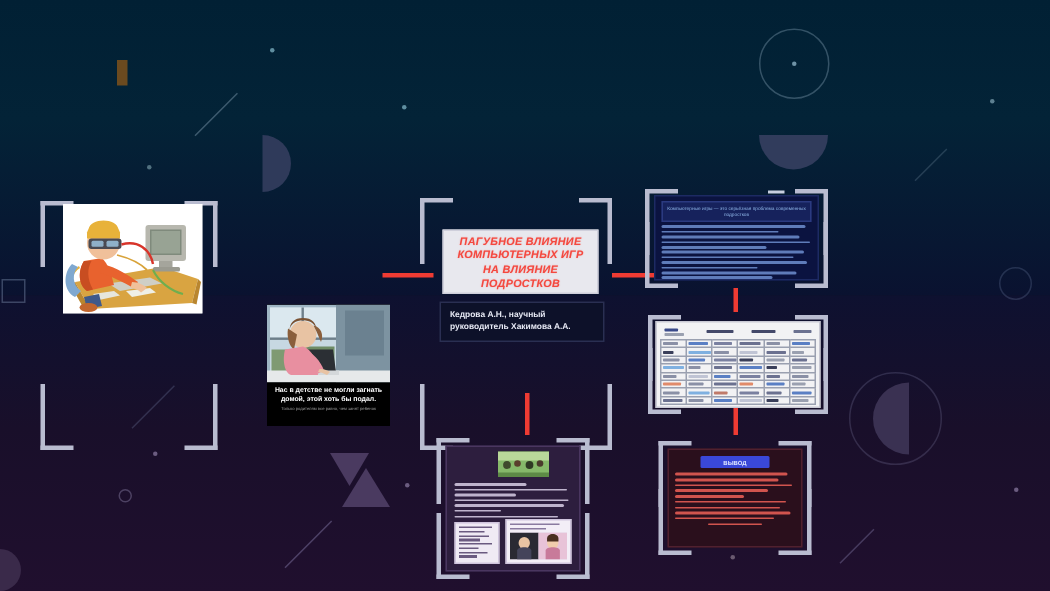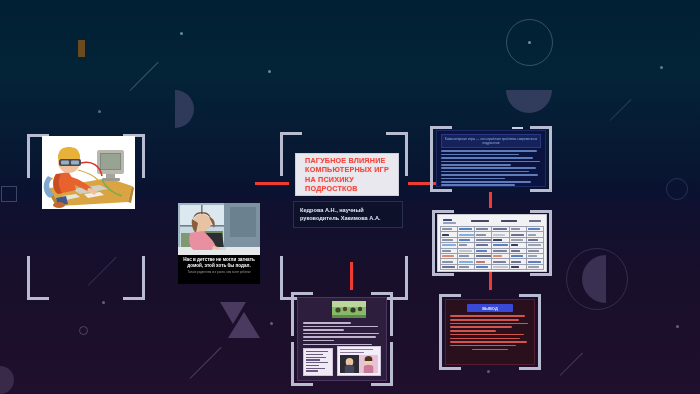--- a/index.html
+++ b/index.html
@@ -48,22 +48,22 @@
   
   .card { position:absolute; overflow:hidden; }
 
   
   #title-card {
     background:#e8e8ee;
     display:flex; align-items:center; justify-content:center;
     border:1px solid #cfcfdb;
   }
   #title-card .t {
-    color:#f4483f; font-weight:bold; 
-    font-size:7.2px; line-height:9.4px; 
+    color:#f4483f; font-weight:bold; font-style:italic;
+    font-size:7.2px; line-height:9.4px; text-align:center;
     letter-spacing:.2px; text-shadow:0 0 1px rgba(244,72,63,.4);
   }
   
   #author-card {
     background:#0d1129; border:1px solid #2a2f52;
     display:flex; align-items:center; padding:0 6px;
   }
   #author-card .t {
     color:#e7e9f4; font-size:5.6px; line-height:7.6px; font-weight:bold;
   }
@@ -290,21 +290,21 @@
       <div class="l1">Нас в детстве не могли загнать</div>
       <div class="l1">домой, этой хоть бы подал.</div>
       <div class="l2">Только родителям все равно, чем занят ребенок</div>
     </div>
   </div>
 
   <div class="card" id="title-card" style="left:295px;top:153px;width:104px;height:43px;">
     <div class="t">
       <div>ПАГУБНОЕ ВЛИЯНИЕ</div>
       <div>КОМПЬЮТЕРНЫХ ИГР</div>
-      <div>НА ПСИХИКУ</div>
+      <div>НА ВЛИЯНИЕ</div>
       <div>ПОДРОСТКОВ</div>
     </div>
   </div>
 
   <div class="card" id="author-card" style="left:293px;top:201px;width:110px;height:27px;">
     <div class="t">
       <div>Кедрова А.Н., научный</div>
       <div>руководитель Хакимова А.А.</div>
     </div>
   </div>

